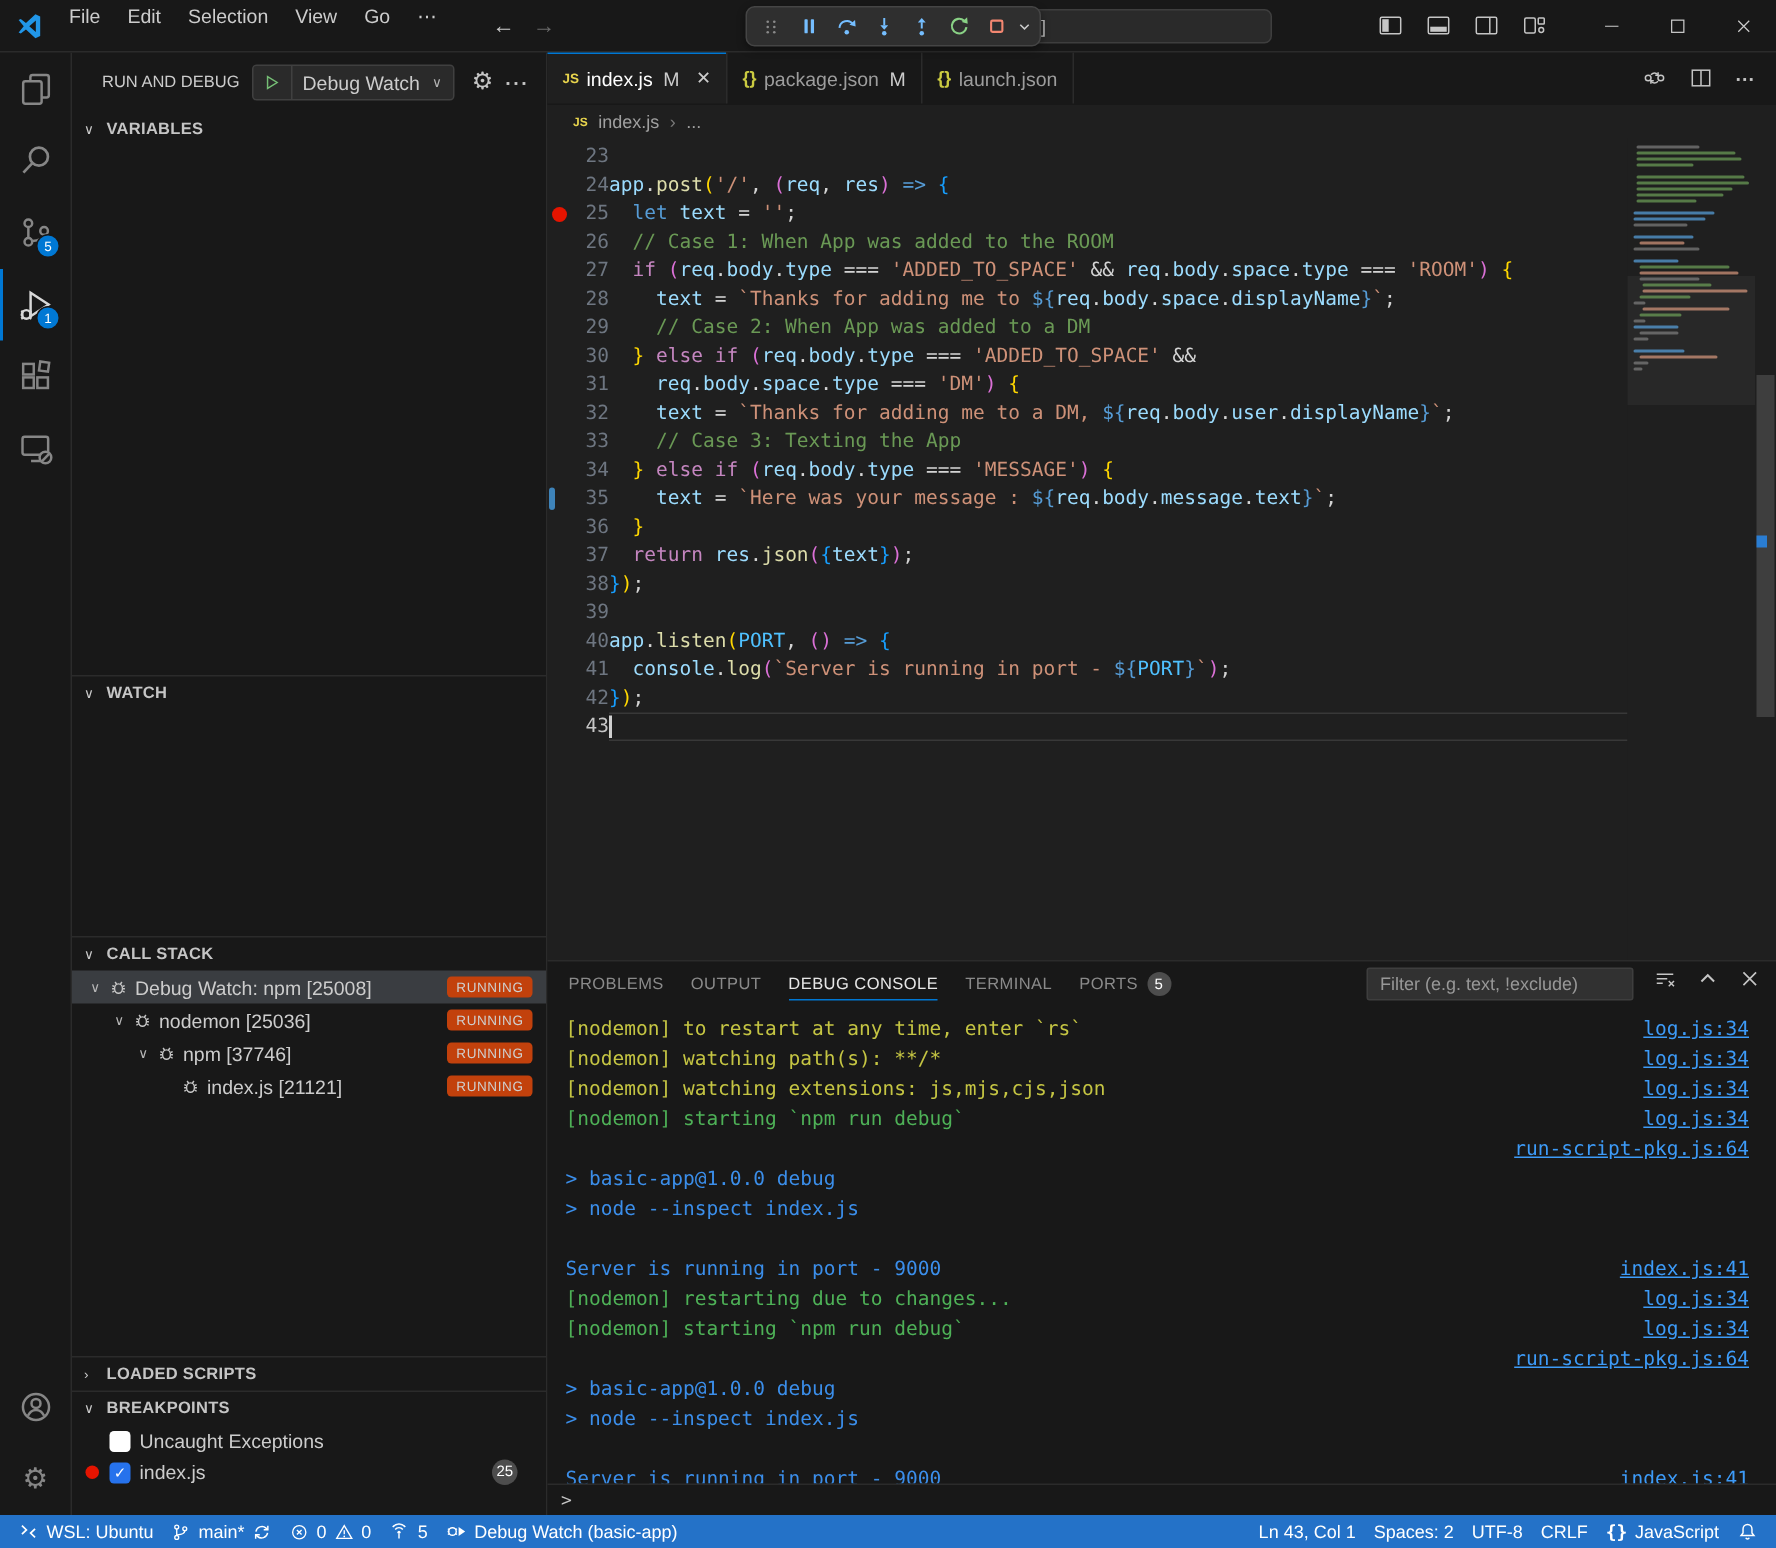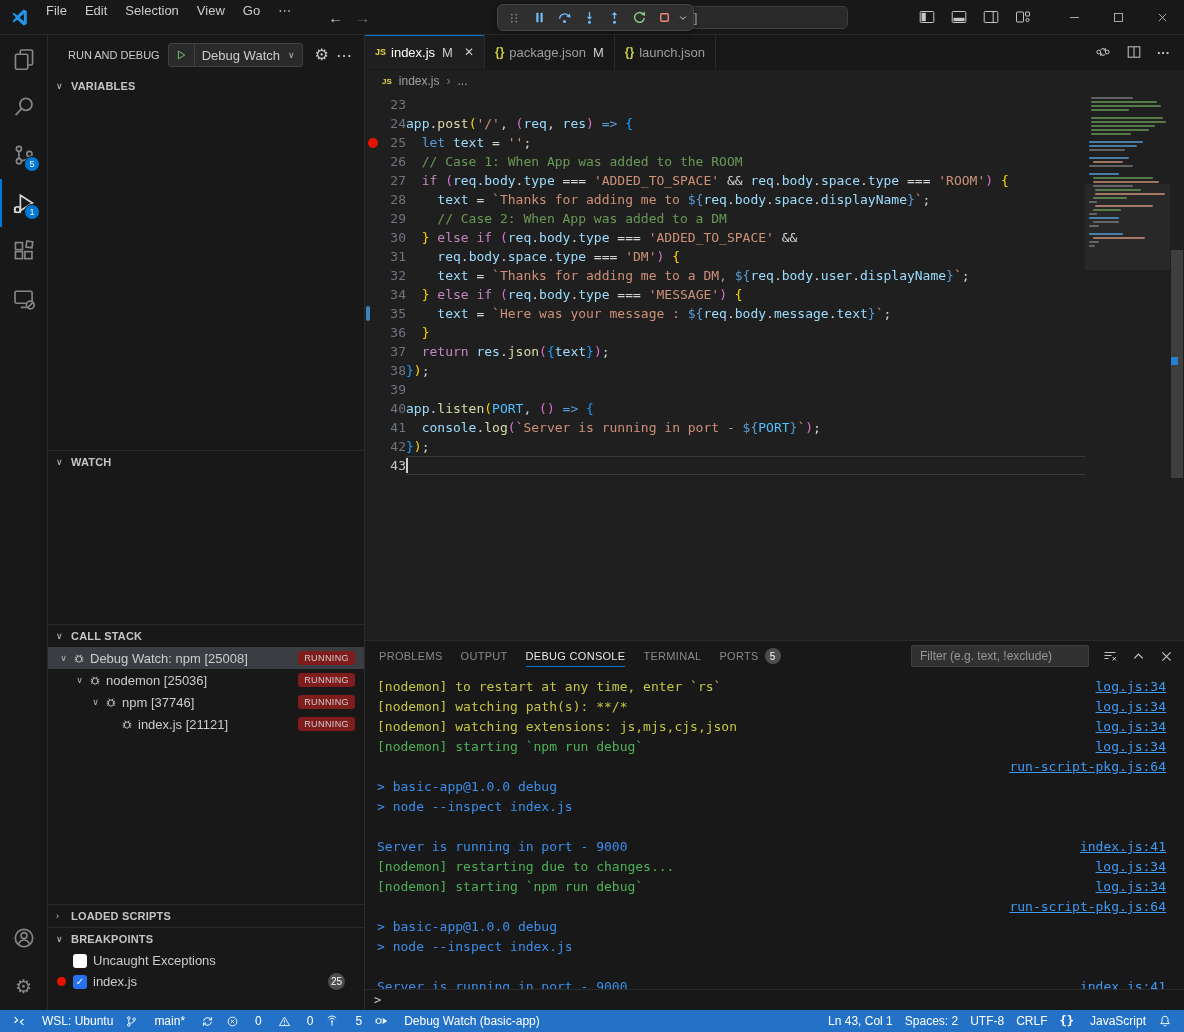--- a/index.html
+++ b/index.html
@@ -45,21 +45,21 @@
   .sec{border-top:1px solid #2b2b2b;display:flex;flex-direction:column;overflow:hidden}
   .sec-header{height:22px;display:flex;align-items:center;gap:5px;padding-left:8px;flex:none}
   .sec-chevron{font-size:9px;color:#cccccc;width:10px}
   .sec-title{font-size:11px;font-weight:700;color:#c5c5c5;letter-spacing:.2px}
   #sec-variables{height:375px}#sec-watch{height:174px}#sec-callstack{height:280px}#sec-loaded{height:23px}#sec-breakpoints{flex:1}
   .cs-row{height:22px;display:flex;align-items:center;padding-right:9px;color:#cccccc;flex:none}
   .cs-row.selected{background:#3a3d41}
   .cs-chevron{width:15px;font-size:9px;color:#b8b8b8;text-align:center;flex:none}
   .cs-bug{margin:0 4px 0 1px;flex:none}
   .cs-label{flex:1;white-space:nowrap;overflow:hidden;text-overflow:ellipsis}
-  .running-badge{background:#7f1d1d;color:#cfcfcf;font-size:9px;letter-spacing:.4px;padding:2px 6px;border-radius:3px;flex:none}
+  .running-badge{background:#c2410c;color:#cfcfcf;font-size:9px;letter-spacing:.4px;padding:2px 6px;border-radius:3px;flex:none}
   .bp-row{height:21px;display:flex;align-items:center;padding-left:7px;gap:6px;flex:none}
   .bp-dotslot{width:12px;display:flex;align-items:center;justify-content:center;flex:none}
   .bp-dot{width:9px;height:9px;border-radius:50%;background:#e51400}
   .checkbox{width:14px;height:14px;border-radius:3px;background:#ffffff;flex:none;display:flex;align-items:center;justify-content:center;font-size:10px;color:#fff}
   .checkbox.checked{background:#2672ec}
   .bp-label{color:#cccccc;white-space:nowrap}
   .bp-badge{margin-left:auto;margin-right:19px;min-width:17px;height:17px;border-radius:50%;background:#4d4d4d;color:#ffffff;font-size:10px;display:flex;align-items:center;justify-content:center}
 
   
   .editor-col{flex:1;min-width:0;display:flex;flex-direction:column;background:#1f1f1f}
@@ -98,32 +98,32 @@
   .vscroll-thumb{position:absolute;left:1px;right:1px;top:158px;height:228px;background:rgba(121,121,121,.35)}
   .vscroll-mark{position:absolute;left:1px;top:265px;width:7px;height:8px;background:#2a7dd2}
 
   
   .panel{height:370px;border-top:1px solid #2b2b2b;background:#181818;display:flex;flex-direction:column}
   .panel-tabs{height:30px;display:flex;align-items:center;padding:0 10px 0 5px;flex:none}
   .panel-tab{padding:0 9px;height:100%;display:flex;align-items:center;gap:6px;font-size:11px;color:#8a8a8a;position:relative;letter-spacing:.3px}
   .panel-tab.active{color:#e7e7e7}
   .panel-tab.active::after{content:"";position:absolute;left:9px;right:9px;bottom:4px;height:1px;background:#0078d4}
   .ptab-badge{min-width:16px;height:16px;border-radius:50%;background:#4d4d4d;color:#fff;font-size:10px;display:flex;align-items:center;justify-content:center}
-  .panel-right{margin-left:auto;display:flex;align-items:center;gap:13px;color:#c5c5c5}
+  .panel-right{margin-left:auto;display:flex;gap:13px;color:#c5c5c5}
   .filter-box{width:178px;height:22px;background:#313131;border:1px solid #3e3e3e;border-radius:2px;color:#989898;font-size:12px;display:flex;align-items:center;padding:0 8px;white-space:nowrap;overflow:hidden}
   .console{flex:1;font-family:"DejaVu Sans Mono",monospace;font-size:13px;padding:6px 0 0 12px;display:flex;flex-direction:column;overflow:hidden}
   .con-row{height:20px;line-height:20px;display:flex;white-space:pre;flex:none}
   .con-text{flex:1;min-width:0}
   .con-yellow{color:#c5c543}.con-green{color:#4eb157}.con-blue{color:#3b8eea}
   .con-link{color:#3d9bf8;text-decoration:underline;margin-right:18px;flex:none}
   .con-input{height:21px;border-top:1px solid #2b2b2b;display:flex;align-items:center;padding-left:9px;color:#c5c5c5;font-family:"DejaVu Sans Mono",monospace;font-size:12px;flex:none}
 
   
   .statusbar{height:22px;background:#2472c8;display:flex;align-items:center;color:#ffffff;font-size:12px;padding:0 6px}
-  .sb-item{display:flex;align-items:center;gap:16px;padding:0 6px;height:100%;white-space:nowrap}
+  .sb-item{display:flex;align-items:center;gap:5px;padding:0 6px;height:100%;white-space:nowrap}
   .sb-right{margin-left:auto;display:flex;align-items:center}
   .sb-braces{font-family:"DejaVu Sans Mono",monospace;font-size:12px;font-weight:700}
 </style>
 </head>
 <body>
 
 <header class="titlebar">
   <span class="vslogo">
     <svg width="17" height="17" viewBox="0 0 24 24">
         <path fill="#2196e8" d="M17.8.6 8.9 9 4 5.2l-2 1 4.8 5.8L2 17.8l2 1L8.9 15l8.9 8.4 4.5-2.2V2.8L17.8.6zm.4 6.1v10.6L12 12l6.2-5.3z"></path>
@@ -467,20 +467,21 @@
           <div class="code-line"><div class="ln-glyph"></div><div class="ln-num">23</div><div class="ln-text"></div></div>
           <div class="code-line"><div class="ln-glyph"></div><div class="ln-num">24</div><div class="ln-text"><span class="tok-v">app</span><span class="tok-p">.</span><span class="tok-f">post</span><span class="tok-b1">(</span><span class="tok-s">'/'</span><span class="tok-p">, </span><span class="tok-b2">(</span><span class="tok-v">req</span><span class="tok-p">, </span><span class="tok-v">res</span><span class="tok-b2">)</span><span class="tok-p"> </span><span class="tok-kb">=&gt;</span><span class="tok-p"> </span><span class="tok-b3">{</span></div></div>
           <div class="code-line"><div class="ln-glyph"><div class="bp-circle"></div></div><div class="ln-num">25</div><div class="ln-text"><span class="tok-p">  </span><span class="tok-kb">let</span><span class="tok-p"> </span><span class="tok-v">text</span><span class="tok-p"> = </span><span class="tok-s">''</span><span class="tok-p">;</span></div></div>
           <div class="code-line"><div class="ln-glyph"></div><div class="ln-num">26</div><div class="ln-text"><span class="tok-p">  </span><span class="tok-c">// Case 1: When App was added to the ROOM</span></div></div>
           <div class="code-line"><div class="ln-glyph"></div><div class="ln-num">27</div><div class="ln-text"><span class="tok-p">  </span><span class="tok-k">if</span><span class="tok-p"> </span><span class="tok-b2">(</span><span class="tok-v">req</span><span class="tok-p">.</span><span class="tok-v">body</span><span class="tok-p">.</span><span class="tok-v">type</span><span class="tok-p"> === </span><span class="tok-s">'ADDED_TO_SPACE'</span><span class="tok-p"> &amp;&amp; </span><span class="tok-v">req</span><span class="tok-p">.</span><span class="tok-v">body</span><span class="tok-p">.</span><span class="tok-v">space</span><span class="tok-p">.</span><span class="tok-v">type</span><span class="tok-p"> === </span><span class="tok-s">'ROOM'</span><span class="tok-b2">)</span><span class="tok-p"> </span><span class="tok-b1">{</span></div></div>
           <div class="code-line"><div class="ln-glyph"></div><div class="ln-num">28</div><div class="ln-text"><span class="tok-p">    </span><span class="tok-v">text</span><span class="tok-p"> = </span><span class="tok-s">`Thanks for adding me to </span><span class="tok-ib">${</span><span class="tok-v">req</span><span class="tok-p">.</span><span class="tok-v">body</span><span class="tok-p">.</span><span class="tok-v">space</span><span class="tok-p">.</span><span class="tok-v">displayName</span><span class="tok-ib">}</span><span class="tok-s">`</span><span class="tok-p">;</span></div></div>
           <div class="code-line"><div class="ln-glyph"></div><div class="ln-num">29</div><div class="ln-text"><span class="tok-p">    </span><span class="tok-c">// Case 2: When App was added to a DM</span></div></div>
           <div class="code-line"><div class="ln-glyph"></div><div class="ln-num">30</div><div class="ln-text"><span class="tok-p">  </span><span class="tok-b1">}</span><span class="tok-p"> </span><span class="tok-k">else</span><span class="tok-p"> </span><span class="tok-k">if</span><span class="tok-p"> </span><span class="tok-b2">(</span><span class="tok-v">req</span><span class="tok-p">.</span><span class="tok-v">body</span><span class="tok-p">.</span><span class="tok-v">type</span><span class="tok-p"> === </span><span class="tok-s">'ADDED_TO_SPACE'</span><span class="tok-p"> &amp;&amp;</span></div></div>
           <div class="code-line"><div class="ln-glyph"></div><div class="ln-num">31</div><div class="ln-text"><span class="tok-p">    </span><span class="tok-v">req</span><span class="tok-p">.</span><span class="tok-v">body</span><span class="tok-p">.</span><span class="tok-v">space</span><span class="tok-p">.</span><span class="tok-v">type</span><span class="tok-p"> === </span><span class="tok-s">'DM'</span><span class="tok-b2">)</span><span class="tok-p"> </span><span class="tok-b1">{</span></div></div>
           <div class="code-line"><div class="ln-glyph"></div><div class="ln-num">32</div><div class="ln-text"><span class="tok-p">    </span><span class="tok-v">text</span><span class="tok-p"> = </span><span class="tok-s">`Thanks for adding me to a DM, </span><span class="tok-ib">${</span><span class="tok-v">req</span><span class="tok-p">.</span><span class="tok-v">body</span><span class="tok-p">.</span><span class="tok-v">user</span><span class="tok-p">.</span><span class="tok-v">displayName</span><span class="tok-ib">}</span><span class="tok-s">`</span><span class="tok-p">;</span></div></div>
+          <div class="code-line"><div class="ln-glyph"></div><div class="ln-num">33</div><div class="ln-text"><span class="tok-p">    </span><span class="tok-c">// Case 3: Texting the App</span></div></div>
           <div class="code-line"><div class="ln-glyph"></div><div class="ln-num">34</div><div class="ln-text"><span class="tok-p">  </span><span class="tok-b1">}</span><span class="tok-p"> </span><span class="tok-k">else</span><span class="tok-p"> </span><span class="tok-k">if</span><span class="tok-p"> </span><span class="tok-b2">(</span><span class="tok-v">req</span><span class="tok-p">.</span><span class="tok-v">body</span><span class="tok-p">.</span><span class="tok-v">type</span><span class="tok-p"> === </span><span class="tok-s">'MESSAGE'</span><span class="tok-b2">)</span><span class="tok-p"> </span><span class="tok-b1">{</span></div></div>
           <div class="code-line"><div class="ln-glyph"><div class="mod-mark"></div></div><div class="ln-num">35</div><div class="ln-text"><span class="tok-p">    </span><span class="tok-v">text</span><span class="tok-p"> = </span><span class="tok-s">`Here was your message : </span><span class="tok-ib">${</span><span class="tok-v">req</span><span class="tok-p">.</span><span class="tok-v">body</span><span class="tok-p">.</span><span class="tok-v">message</span><span class="tok-p">.</span><span class="tok-v">text</span><span class="tok-ib">}</span><span class="tok-s">`</span><span class="tok-p">;</span></div></div>
           <div class="code-line"><div class="ln-glyph"></div><div class="ln-num">36</div><div class="ln-text"><span class="tok-p">  </span><span class="tok-b1">}</span></div></div>
           <div class="code-line"><div class="ln-glyph"></div><div class="ln-num">37</div><div class="ln-text"><span class="tok-p">  </span><span class="tok-k">return</span><span class="tok-p"> </span><span class="tok-v">res</span><span class="tok-p">.</span><span class="tok-f">json</span><span class="tok-b2">(</span><span class="tok-b3">{</span><span class="tok-v">text</span><span class="tok-b3">}</span><span class="tok-b2">)</span><span class="tok-p">;</span></div></div>
           <div class="code-line"><div class="ln-glyph"></div><div class="ln-num">38</div><div class="ln-text"><span class="tok-b3">}</span><span class="tok-b1">)</span><span class="tok-p">;</span></div></div>
           <div class="code-line"><div class="ln-glyph"></div><div class="ln-num">39</div><div class="ln-text"></div></div>
           <div class="code-line"><div class="ln-glyph"></div><div class="ln-num">40</div><div class="ln-text"><span class="tok-v">app</span><span class="tok-p">.</span><span class="tok-f">listen</span><span class="tok-b1">(</span><span class="tok-cn">PORT</span><span class="tok-p">, </span><span class="tok-b2">()</span><span class="tok-p"> </span><span class="tok-kb">=&gt;</span><span class="tok-p"> </span><span class="tok-b3">{</span></div></div>
           <div class="code-line"><div class="ln-glyph"></div><div class="ln-num">41</div><div class="ln-text"><span class="tok-p">  </span><span class="tok-v">console</span><span class="tok-p">.</span><span class="tok-f">log</span><span class="tok-b2">(</span><span class="tok-s">`Server is running in port - </span><span class="tok-ib">${</span><span class="tok-cn">PORT</span><span class="tok-ib">}</span><span class="tok-s">`</span><span class="tok-b2">)</span><span class="tok-p">;</span></div></div>
           <div class="code-line"><div class="ln-glyph"></div><div class="ln-num">42</div><div class="ln-text"><span class="tok-b3">}</span><span class="tok-b1">)</span><span class="tok-p">;</span></div></div>
           <div class="code-line current"><div class="ln-glyph"></div><div class="ln-num">43</div><div class="ln-text"><span class="cursor"></span></div></div>

